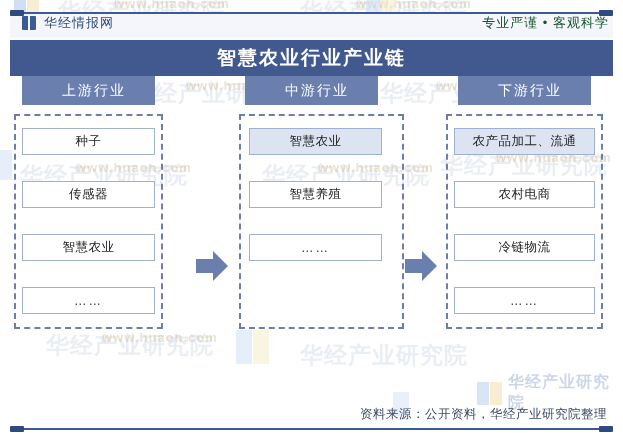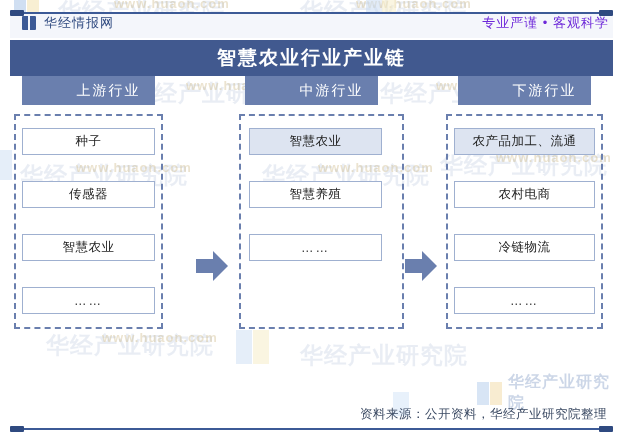--- a/index.html
+++ b/index.html
@@ -26,35 +26,35 @@
   .top-rule-cap-r{position:absolute;left:599px;top:10px;width:14px;height:6px;background:#2f4a80;border-radius:1px;z-index:3;}
 
   
   .brandbar{position:absolute;left:10px;top:14px;width:603px;height:24px;background:#f4f6fb;z-index:2;}
   .brand{position:absolute;left:22px;top:16px;display:flex;align-items:center;gap:7px;z-index:4;}
   .brand-logo{width:15px;height:14px;position:relative;display:block;}
   .brand-logo .pg{position:absolute;top:0;width:6px;height:14px;background:#3c5a96;}
   .brand-logo .pg.l{left:0;border-radius:1px 0 0 1px;}
   .brand-logo .pg.r{left:8px;border-radius:0 1px 1px 0;}
   .brand-name{font-size:13px;color:#2f4a80;letter-spacing:1px;line-height:14px;}
-  .tagline{position:absolute;right:14px;top:16px;font-size:13px;color:#6d28d9;letter-spacing:1px;z-index:4;line-height:14px;}
+  .tagline{position:absolute;right:14px;top:16px;font-size:13px;color:#14532d;letter-spacing:1px;z-index:4;line-height:14px;}
 
   
   .titlebar{position:absolute;left:10px;top:40px;width:603px;height:36px;background:#41598f;z-index:4;
             display:flex;align-items:center;justify-content:center;}
   .titlebar .t{font-size:19px;color:#ffffff;font-weight:bold;letter-spacing:2px;}
 
   
   .cols{position:absolute;left:0;top:76px;width:623px;height:290px;z-index:3;}
   .col{position:absolute;top:0;width:133px;}
   .col.c1{left:22px;}
   .col.c2{left:245px;}
   .col.c3{left:458px;}
 
-  .col-head{height:29px;background:#6a7fae;display:flex;align-items:center;justify-content:center;padding-left:40px;}
+  .col-head{height:29px;background:#6a7fae;display:flex;align-items:center;padding-left:40px;}
   .col-head .h{font-size:14px;color:#ffffff;letter-spacing:2px;}
 
   .col-body{position:absolute;top:38px;left:-8px;width:149px;height:215px;
             border:2px dashed #6a7fae;box-sizing:border-box;}
   .col.c2 .col-body{left:-6px;width:165px;}
   .col.c3 .col-body{left:-12px;width:157px;}
 
   .items{position:absolute;top:52px;left:0;width:133px;display:flex;flex-direction:column;gap:26px;}
   .col.c2 .items{left:4px;width:133px;}
   .col.c3 .items{left:-4px;width:141px;}

